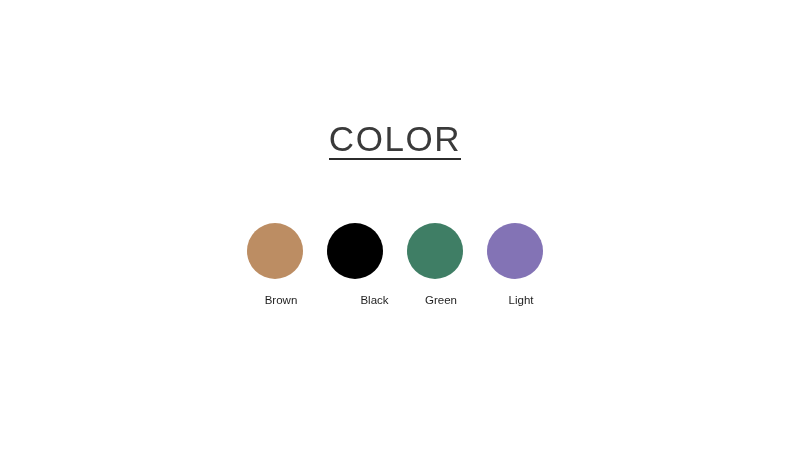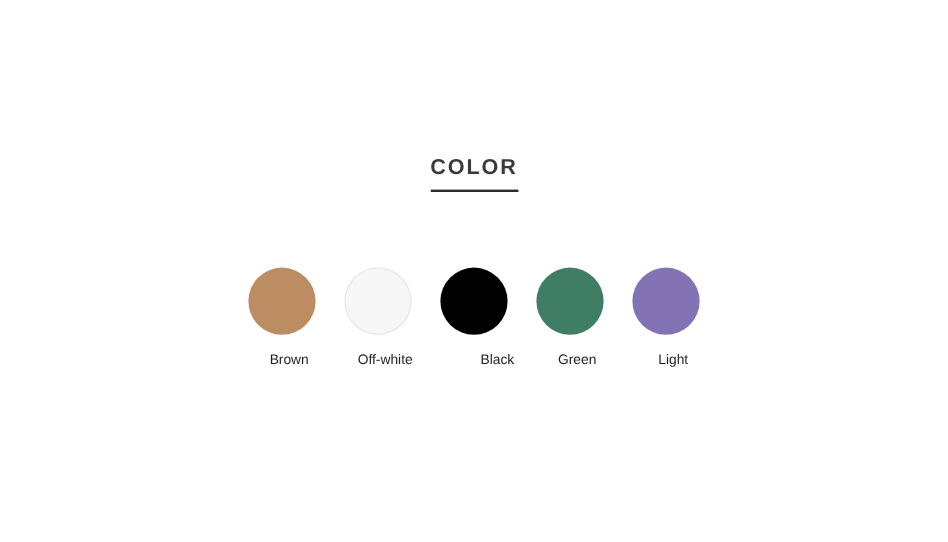--- a/index.html
+++ b/index.html
@@ -24,22 +24,22 @@
   
   #title-block {
     position: absolute;
     top: 124px;
     left: 0;
     width: 790px;
     text-align: center;
   }
   #page-title {
     display: inline-block;
-    font-size: 18px;
-    font-weight: 700;
+    font-size: 35px;
+    font-weight: 400;
     letter-spacing: 1.6px;
     color: #3a3a3a;
     line-height: 30px;
     padding-bottom: 4px;
     border-bottom: 2px solid #14b8a6;
   }
 
   
   #swatch-row {
     position: absolute;
@@ -81,24 +81,20 @@
   <div id="title-block">
     <div id="page-title" style="color: rgb(58, 58, 58); border-bottom-color: rgb(43, 43, 43);">COLOR</div>
   </div>
 
   <div id="swatch-row">
       <div class="swatch-item">
         <div class="swatch-dot" style="background: rgb(188, 141, 99);"></div>
         <div class="swatch-label" style="color: rgb(31, 31, 31);">Brown</div>
       </div>
       <div class="swatch-item">
-        <div class="swatch-dot" style="background: rgb(247, 247, 247); border: 1px solid rgb(230, 230, 230);"></div>
-        <div class="swatch-label" style="color: rgb(31, 31, 31);">Off-white</div>
-      </div>
-      <div class="swatch-item">
         <div class="swatch-dot" style="background: rgb(0, 0, 0);"></div>
         <div class="swatch-label" style="color: rgb(31, 31, 31); padding-left: 27px;">Black</div>
       </div>
       <div class="swatch-item">
         <div class="swatch-dot" style="background: rgb(63, 126, 101);"></div>
         <div class="swatch-label" style="color: rgb(31, 31, 31);">Green</div>
       </div>
       <div class="swatch-item">
         <div class="swatch-dot" style="background: rgb(131, 115, 181);"></div>
         <div class="swatch-label" style="color: rgb(31, 31, 31);">Light</div>

